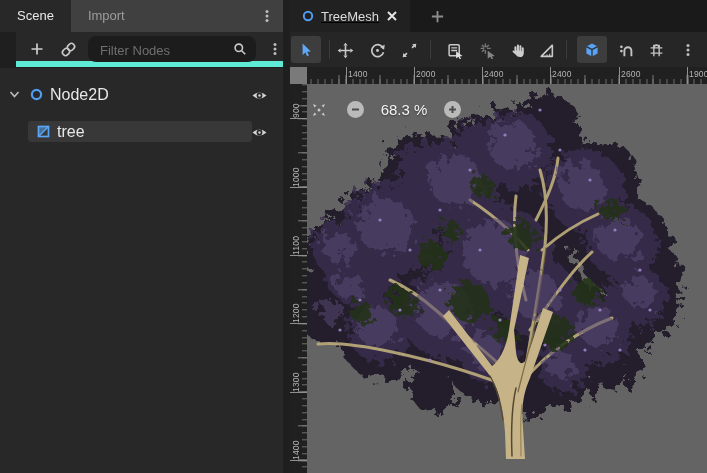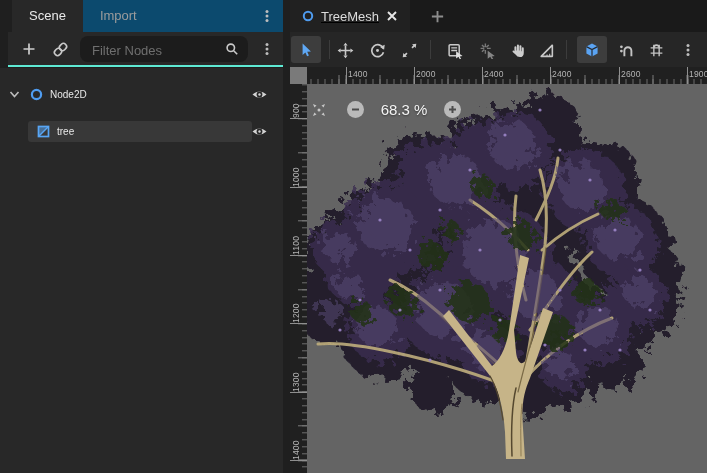--- a/index.html
+++ b/index.html
@@ -7,36 +7,36 @@
     width:707px;height:473px;overflow:hidden;position:relative;
     background:#1f1f1f;
     font-family:"Liberation Sans", sans-serif;
     -webkit-font-smoothing:antialiased;
     user-select:none;
   }
   .abs{position:absolute;}
 
   
   .left-dock{position:absolute;left:0;top:0;width:283px;height:473px;}
-  .dock-tabbar{position:absolute;left:0;top:0;right:0;height:32px;background:#0c4a6e;display:flex;margin-left:12px;}
+  .dock-tabbar{position:absolute;left:0;top:0;right:0;height:32px;background:#404040;display:flex;}
   .dock-tab{padding:0 17px;line-height:32px;font-size:13px;color:#9c9c9c;cursor:pointer;}
   .dock-tab.active{background:#282828;color:#e9e9e9;}
   .kebab-btn{position:absolute;top:8px;width:16px;height:16px;}
-  .dock-toolbar{position:absolute;left:8px;top:32px;right:0;height:35px;background:#282828;border-bottom:2px solid #5eead4;box-sizing:border-box;}
+  .dock-toolbar{position:absolute;left:16px;top:32px;right:0;height:35px;background:#282828;border-bottom:6px solid #5eead4;box-sizing:border-box;}
   .tool-ic{position:absolute;width:20px;height:20px;top:7px;display:flex;align-items:center;justify-content:center;}
   .filter-box{position:absolute;left:72px;top:4px;width:168px;height:26px;background:#1c1c1c;border-radius:8px;}
   .filter-box input{
     position:absolute;left:10px;top:0;width:128px;height:26px;border:0;outline:0;background:transparent;
     color:#d8d8d8;font-size:13px;font-family:"Liberation Sans",sans-serif;
   }
   .filter-box input::placeholder{color:#6f6f6f;}
   .filter-search{position:absolute;right:8px;top:5px;width:16px;height:16px;}
 
   .dock-tree{position:absolute;left:0;top:68px;right:0;bottom:0;background:#282828;}
-  .tree-row{position:absolute;left:0;right:0;height:21px;font-size:10px;color:#e8e8e8;cursor:pointer;}
+  .tree-row{position:absolute;left:0;right:0;height:21px;font-size:16px;color:#e8e8e8;cursor:pointer;}
   .row-node2d{top:16px;}
   .row-tree{top:37px;margin-top:16px;}
   .row-hl{position:absolute;left:28px;top:0;width:224px;height:21px;background:#383838;border-radius:3px;}
   .tree-row .lbl{position:absolute;top:0;line-height:21px;}
   .row-node2d .lbl{left:50px;}
   .row-tree .lbl{left:57px;}
   .eye{position:absolute;left:251px;top:4px;width:17px;height:13px;}
 
   
   .right-area{position:absolute;left:290px;top:0;right:0;height:473px;}

